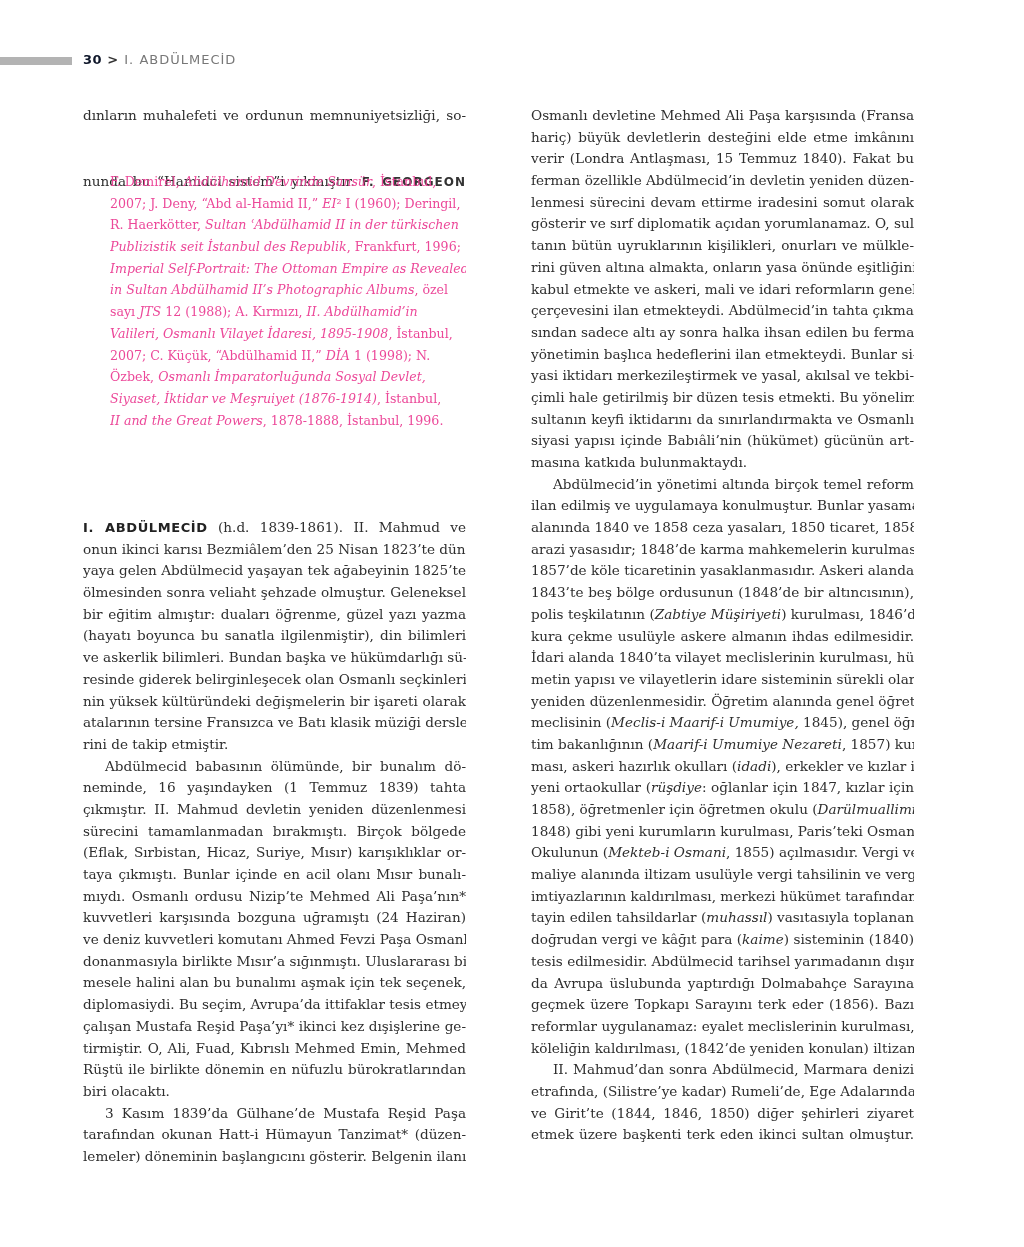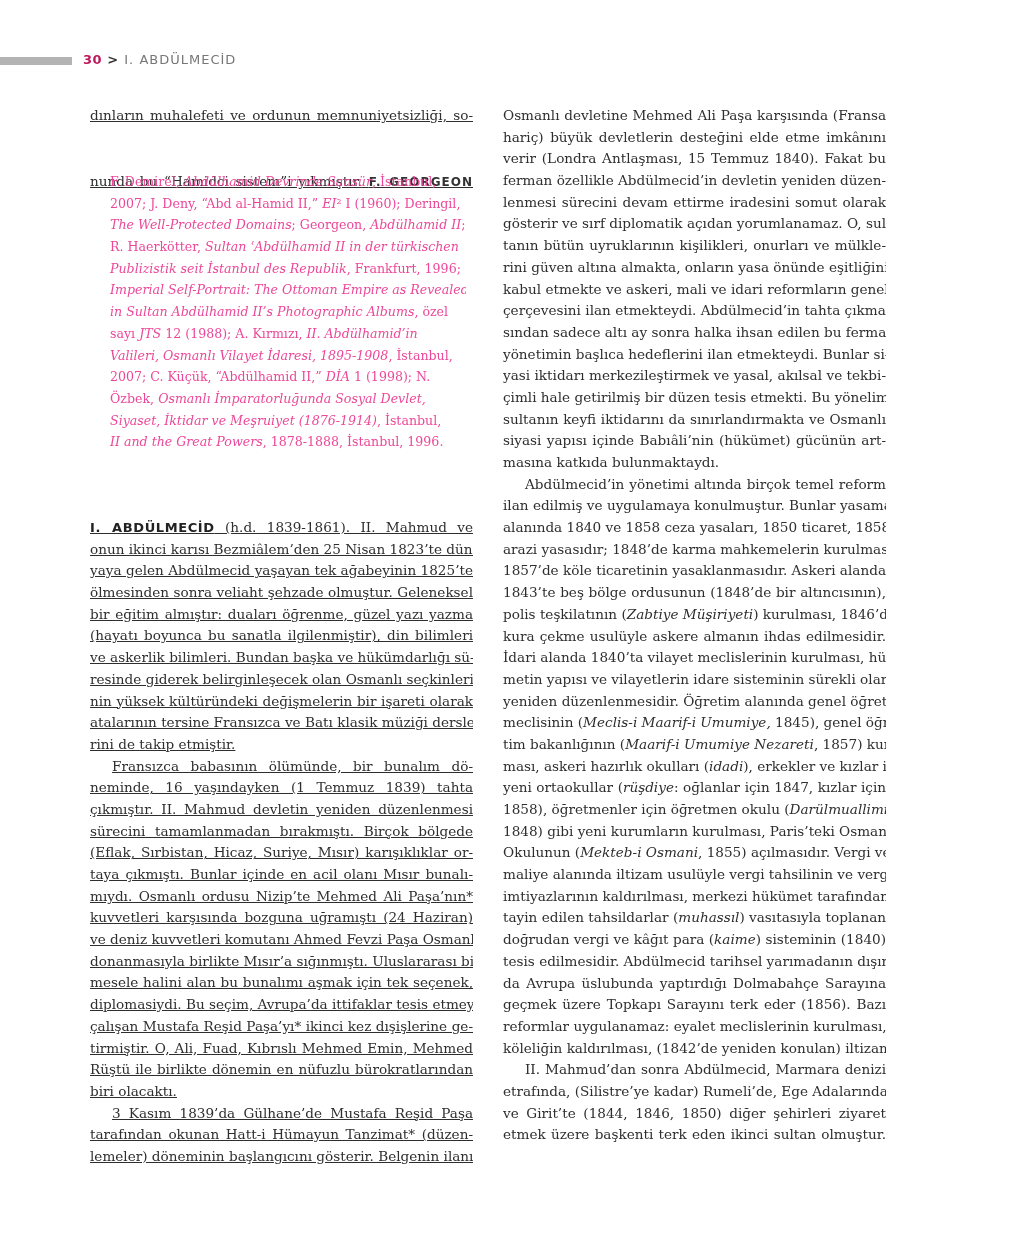--- a/index.html
+++ b/index.html
@@ -1,23 +1,23 @@
 <!DOCTYPE html>
 <html><head>
 <meta charset="utf-8">
 <style>
   html, body { margin: 0; padding: 0; background: #ffffff; }
   body { width: 1024px; height: 1247px; position: relative; overflow: hidden; color: #2b2b2b; }
   .header-bar { position: absolute; left: 0; top: 57px; width: 72px; height: 8px; background: #b3b3b3; }
   .running-head { position: absolute; left: 83px; top: 52px; font-family: "DejaVu Sans", sans-serif; font-size: 13px; letter-spacing: 1px; color: #777; white-space: nowrap; }
-  .running-head .page-num { font-weight: bold; color: #be185d; letter-spacing: 0.5px; }
+  .running-head .page-num { font-weight: bold; color: #0f172a; letter-spacing: 0.5px; }
   .running-head .sep { font-weight: bold; color: #333; }
   .col { position: absolute; font-family: "DejaVu Serif", serif; font-size: 13.6px; line-height: 21.7px; color: #2e2e2e; text-align: justify; }
-  .col-left { left: 90px; top: 105px; width: 383px; text-decoration: underline; }
-  .col-right { left: 503px; top: 105px; width: 383px; }
+  .col-left { left: 83px; top: 105px; width: 383px; }
+  .col-right { left: 531px; top: 105px; width: 383px; }
   .line { display: block; white-space: nowrap; text-align: justify; text-align-last: justify; height: 21.7px; overflow: hidden; }
   .line.last { text-align-last: left; }
   .line.indent { padding-left: 22px; }
   .author { font-family: "DejaVu Sans", sans-serif; font-weight: bold; font-size: 12px; letter-spacing: 1px; color: #333; }
   .biblio { position: absolute; left: 110px; top: 171px; width: 356px; font-family: "DejaVu Serif", serif; font-size: 12.6px; line-height: 21.7px; color: #ec4899; }
   .biblio .line { text-align-last: left; }
   .biblio i, .col i { font-style: italic; }
   .entry-title { font-family: "DejaVu Sans", sans-serif; font-weight: bold; font-size: 13px; letter-spacing: 0.6px; color: #222; }
 </style>
 </head>
@@ -31,21 +31,20 @@
 </div>
 
 <div class="col col-left">
   <span class="line">dınların muhalefeti ve ordunun memnuniyetsizliği, so-</span>
   <span class="line" style="text-align-last: justify; margin-top: 44px;"><span>nunda bu “Hamidci sistem”i yıkmıştır.</span> <span class="author">F. GEORGEON</span></span>
 </div>
 
 <div class="biblio" id="biblio">
     <span class="line"><span>F. Demirel, </span><i>Abdülhamid Devrinde Sansür</i><span>, İstanbul,</span></span>
     <span class="line"><span>2007; J. Deny, “Abd al-Hamid II,” </span><i>EI</i><span>² I (1960); Deringil,</span></span>
-    <span class="line"><i>The Well-Protected Domains</i><span>; Georgeon, </span><i>Abdülhamid II</i><span>;</span></span>
     <span class="line"><span>R. Haerkötter, </span><i>Sultan ʿAbdülhamid II in der türkischen</i></span>
     <span class="line"><i>Publizistik seit İstanbul des Republik</i><span>, Frankfurt, 1996;</span></span>
     <span class="line"><i>Imperial Self-Portrait: The Ottoman Empire as Revealed</i></span>
     <span class="line"><i>in Sultan Abdülhamid II’s Photographic Albums</i><span>, özel</span></span>
     <span class="line"><span>sayı </span><i>JTS</i><span> 12 (1988); A. Kırmızı, </span><i>II. Abdülhamid’in</i></span>
     <span class="line"><i>Valileri, Osmanlı Vilayet İdaresi, 1895-1908</i><span>, İstanbul,</span></span>
     <span class="line"><span>2007; C. Küçük, “Abdülhamid II,” </span><i>DİA</i><span> 1 (1998); N.</span></span>
     <span class="line"><span>Özbek, </span><i>Osmanlı İmparatorluğunda Sosyal Devlet,</i></span>
     <span class="line"><i>Siyaset, İktidar ve Meşruiyet (1876-1914)</i><span>, İstanbul,</span></span>
     <span class="line"><i>II and the Great Powers</i><span>, 1878-1888, İstanbul, 1996.</span></span>
@@ -56,21 +55,21 @@
     <span class="line"><span>onun ikinci karısı Bezmiâlem’den 25 Nisan 1823’te dün-</span></span>
     <span class="line"><span>yaya gelen Abdülmecid yaşayan tek ağabeyinin 1825’te</span></span>
     <span class="line"><span>ölmesinden sonra veliaht şehzade olmuştur. Geleneksel</span></span>
     <span class="line"><span>bir eğitim almıştır: duaları öğrenme, güzel yazı yazma</span></span>
     <span class="line"><span>(hayatı boyunca bu sanatla ilgilenmiştir), din bilimleri</span></span>
     <span class="line"><span>ve askerlik bilimleri. Bundan başka ve hükümdarlığı sü-</span></span>
     <span class="line"><span>resinde giderek belirginleşecek olan Osmanlı seçkinleri-</span></span>
     <span class="line"><span>nin yüksek kültüründeki değişmelerin bir işareti olarak</span></span>
     <span class="line"><span>atalarının tersine Fransızca ve Batı klasik müziği dersle-</span></span>
     <span class="line last"><span>rini de takip etmiştir.</span></span>
-    <span class="line indent"><span>Fransızca babasının ölümünde, bir bunalım dö-</span></span>
+    <span class="line indent"><span>Abdülmecid babasının ölümünde, bir bunalım dö-</span></span>
     <span class="line"><span>neminde, 16 yaşındayken (1 Temmuz 1839) tahta</span></span>
     <span class="line"><span>çıkmıştır. II. Mahmud devletin yeniden düzenlenmesi</span></span>
     <span class="line"><span>sürecini tamamlanmadan bırakmıştı. Birçok bölgede</span></span>
     <span class="line"><span>(Eflak, Sırbistan, Hicaz, Suriye, Mısır) karışıklıklar or-</span></span>
     <span class="line"><span>taya çıkmıştı. Bunlar içinde en acil olanı Mısır bunalı-</span></span>
     <span class="line"><span>mıydı. Osmanlı ordusu Nizip’te Mehmed Ali Paşa’nın*</span></span>
     <span class="line"><span>kuvvetleri karşısında bozguna uğramıştı (24 Haziran)</span></span>
     <span class="line"><span>ve deniz kuvvetleri komutanı Ahmed Fevzi Paşa Osmanlı</span></span>
     <span class="line"><span>donanmasıyla birlikte Mısır’a sığınmıştı. Uluslararası bir</span></span>
     <span class="line"><span>mesele halini alan bu bunalımı aşmak için tek seçenek,</span></span>

